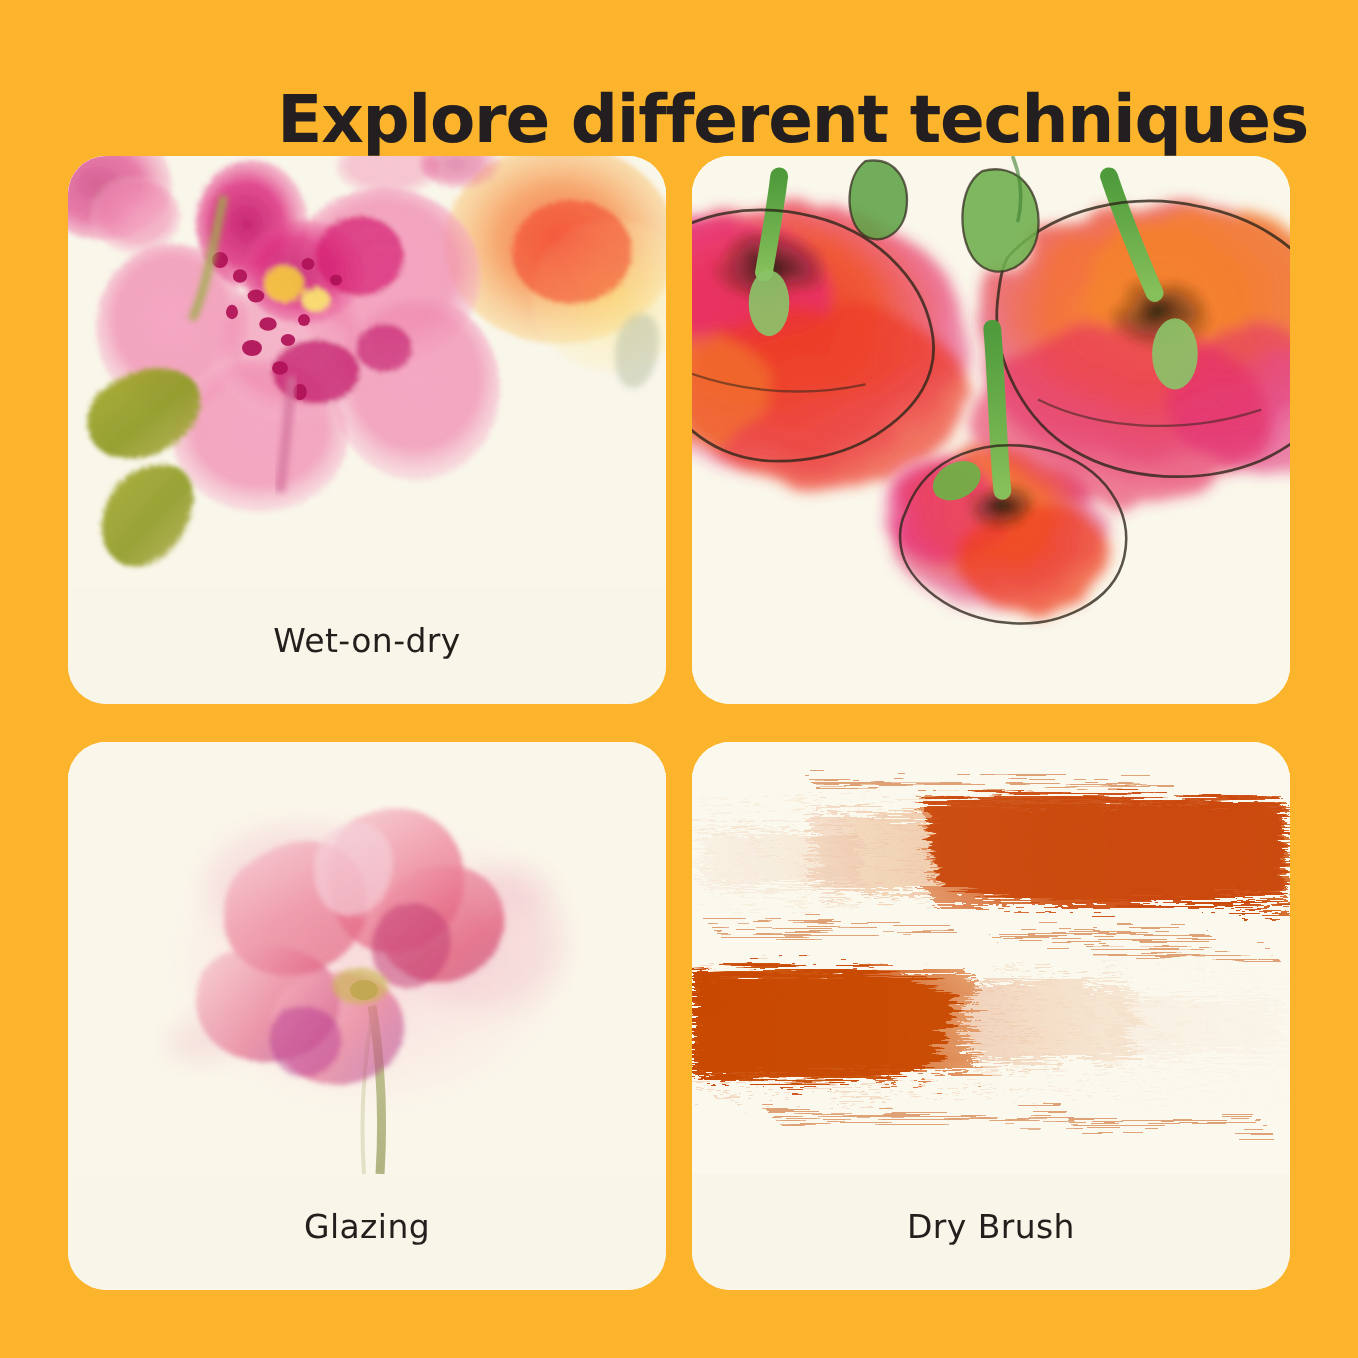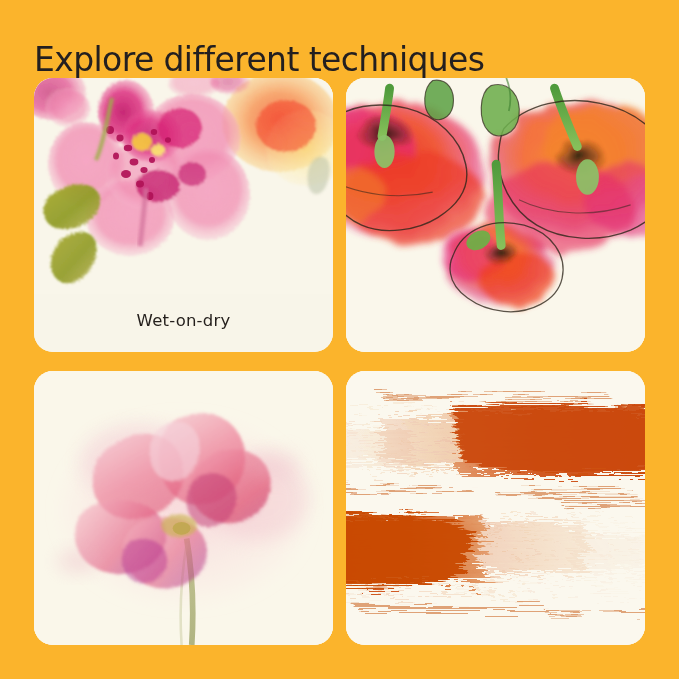--- a/index.html
+++ b/index.html
@@ -22,25 +22,26 @@
   }
 
   
   #page-title {
     position: absolute;
     left: 34px;
     top: 17px;
     width: 620px;
     font-family: "DejaVu Sans", "Liberation Sans", sans-serif;
     font-size: 33px;
-    font-weight: 400;
+    font-weight: 700;
     letter-spacing: -0.6px;
     color: #231F20;
     line-height: 42px;
     white-space: nowrap;
+    text-align: right;
   }
 
   
   #card-grid {
     position: absolute;
     left: 34px;
     top: 78px;
     width: 647px;
     height: 567px;
     display: grid;
@@ -338,20 +339,21 @@
             <path d="M108 134 C124 128 140 138 136 154 C132 168 114 172 106 162 C98 152 100 140 108 134 Z" fill="#B02C90" opacity="0.42"></path>
           </g>
 
           <ellipse cx="146" cy="122" rx="14" ry="9" fill="#CBB655" opacity="0.66" filter="url(#gz-soft)"></ellipse>
           <ellipse cx="148" cy="124" rx="7" ry="5" fill="#B6A43F" opacity="0.62"></ellipse>
 
           <ellipse cx="66" cy="150" rx="16" ry="9" fill="#E8A8BC" opacity="0.32" filter="url(#gz-haze)"></ellipse>
           <ellipse cx="222" cy="74" rx="20" ry="12" fill="#EFB9C8" opacity="0.28" filter="url(#gz-haze)"></ellipse>
         </svg>
       </div>
+      <div class="card-label">Glazing</div>
     </div>
 
     <div class="tech-card">
       <div class="card-art">
         <svg viewBox="0 0 299 216" preserveAspectRatio="xMidYMid slice">
           <defs>
             <filter id="db-rough" x="-15%" y="-40%" width="130%" height="180%">
               <feTurbulence type="fractalNoise" baseFrequency="0.02 0.62" numOctaves="4" seed="21" result="n"></feTurbulence>
               <feDisplacementMap in="SourceGraphic" in2="n" scale="16"></feDisplacementMap>
             </filter>
@@ -415,16 +417,17 @@
           <g fill="#C95C18" opacity="0.55" filter="url(#db-scratch)">
             <rect x="10" y="92" width="120" height="2.4"></rect>
             <rect x="150" y="96" width="110" height="2"></rect>
             <rect x="40" y="186" width="150" height="2.4"></rect>
             <rect x="190" y="190" width="96" height="2"></rect>
             <rect x="60" y="20" width="180" height="1.8"></rect>
             <rect x="200" y="104" width="90" height="2.2"></rect>
           </g>
         </svg>
       </div>
+      <div class="card-label">Dry Brush</div>
     </div>
 
   </div>
 </div>
 
 </body></html>

